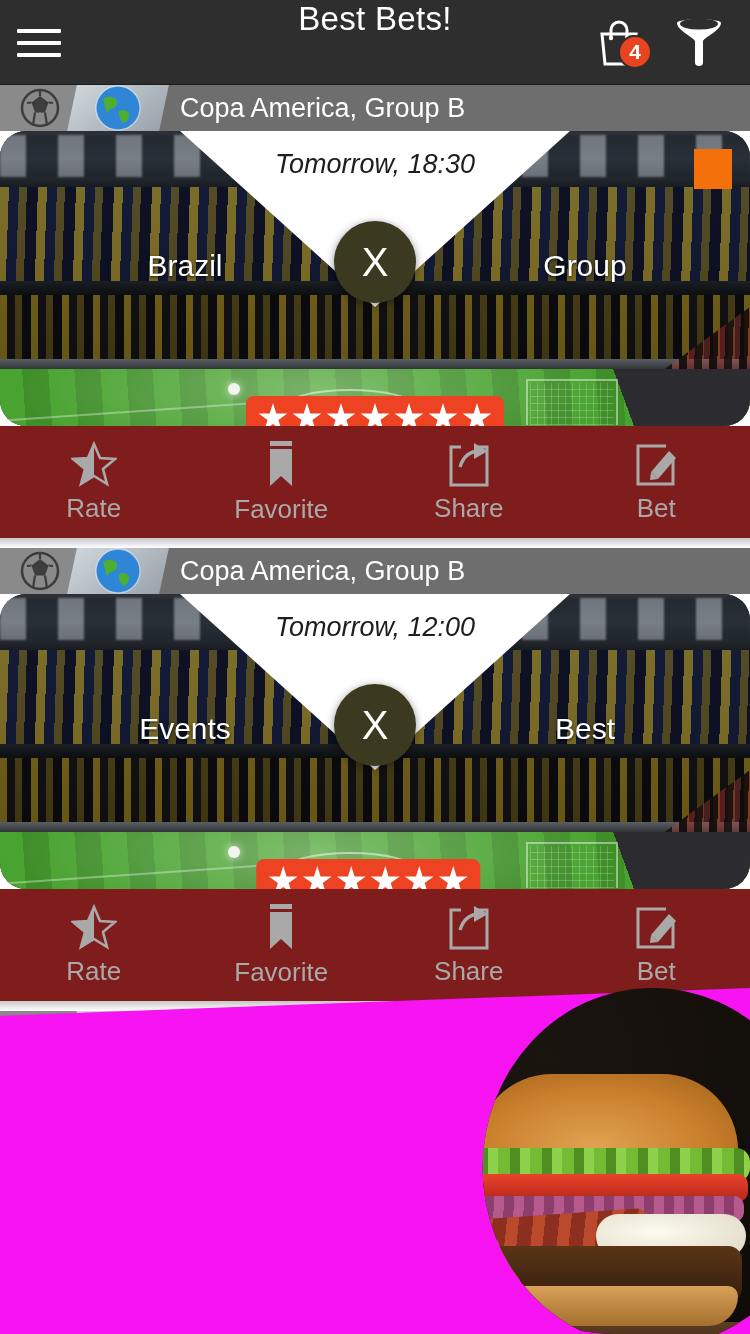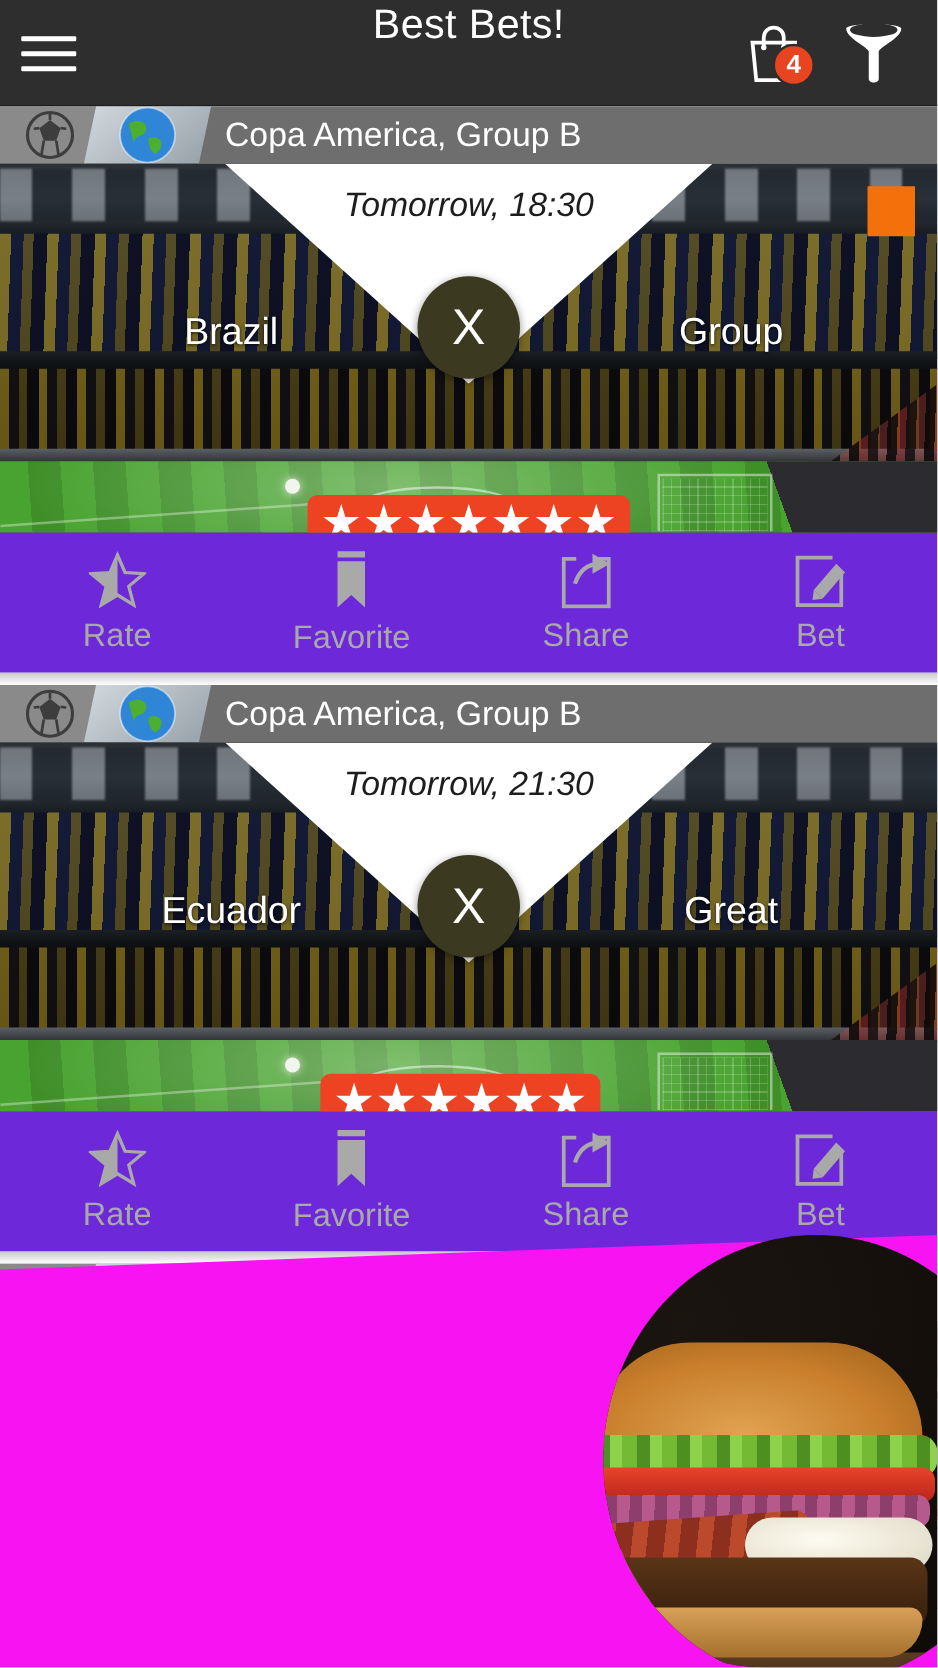--- a/index.html
+++ b/index.html
@@ -39,21 +39,21 @@
   .card-head {
     position:relative; height: 46px; background:#6e6e6e;
     display:flex; align-items:center; overflow:hidden;
   }
   .cat-icon { width: 80px; height:46px; background:#8a8a8a; display:flex; align-items:center; justify-content:center; flex-shrink:0;}
   .globe-icon { width: 92px; height:46px; background: linear-gradient(135deg,#cfd6db,#9aa3ab); display:flex; align-items:center; justify-content:center; flex-shrink:0; transform: skewX(-12deg); margin-left:-8px;}
   .globe-inner { transform: skewX(12deg); display:flex; }
   .cat-label { color:#ffffff; font-size: 27px; padding-left: 16px; white-space:nowrap; }
 
   
-  .stadium { position:relative; width:750px; height: 295px; overflow:hidden; background:#0b0d0a; }
+  .stadium { position:relative; width:750px; height: 295px; overflow:hidden; background:#0b0d0a;border-radius:26px; }
   .st-roof { position:absolute; inset: 0 0 auto 0; height: 62px;
     background: linear-gradient(180deg,#2b3036 0%, #3a4149 45%, #10141a 100%); }
   .st-roof:after { content:""; position:absolute; left:0; right:0; top:4px; height: 42px;
     background: repeating-linear-gradient(90deg,
       rgba(220,228,236,.55) 0 26px, rgba(30,36,44,.85) 26px 58px);
     filter: blur(1px); opacity:.7; }
   .st-upper { position:absolute; top: 56px; left:0; right:0; height: 100px;
     background:
       repeating-linear-gradient(92deg, rgba(224,192,40,.50) 0 9px, rgba(20,28,60,.65) 9px 19px, rgba(200,170,30,.35) 19px 27px, rgba(12,16,34,.8) 27px 38px),
       linear-gradient(180deg,#151a2c,#0d1020);
@@ -112,21 +112,21 @@
   .stars-badge {
     position:absolute; left:50%; transform: translateX(-50%); bottom: -14px;
     background:#ee4322; border-radius: 8px; padding: 7px 12px;
     display:flex; gap: 4px; z-index:6;
   }
   .stars-badge.shift { left: 50%; transform: translateX(-53%); }
   .star-s { width: 30px; height: 30px; background:#fff;
     clip-path: polygon(50% 0%, 61% 35%, 98% 35%, 68% 57%, 79% 91%, 50% 70%, 21% 91%, 32% 57%, 2% 35%, 39% 35%); }
 
   
-  .actions { height: 112px; background:#6d28d9; display:flex; align-items:center; }
+  .actions { height: 112px; background:#7f1d1d; display:flex; align-items:center; }
   .action { flex:1; display:flex; flex-direction:column; align-items:center; justify-content:center; gap:6px; cursor:pointer; }
   .action-label { color:#a9a9a9; font-size: 26px; }
   .divider-shadow { height: 10px; background: linear-gradient(180deg, rgba(0,0,0,.22), rgba(0,0,0,0)); }
 
   
   .ad {
     position:absolute; left:0; bottom:0; width: 750px; height: 346px;
     overflow:hidden; z-index: 40;
   }
   .ad-bg {
@@ -316,24 +316,24 @@
       <div class="st-wall"></div>
       <div class="st-rcrowd"></div>
       <div class="st-pitch"></div>
       <div class="st-track"></div>
       <div class="st-circle"></div>
       <div class="st-ball"></div>
       <div class="st-goal"></div>
       <div class="st-line"></div>
 
       <div class="diamond"></div>
-      <div class="match-time">Tomorrow, 21:30</div>
+      <div class="match-time">Tomorrow, 12:00</div>
       <div class="vs-circle">X</div>
-      <div class="team team-home">Ecuador</div>
-      <div class="team team-away">Great</div>
+      <div class="team team-home">Events</div>
+      <div class="team team-away">Best</div>
 
       <div class="stars-badge shift">
           <span class="star-s"></span>
           <span class="star-s"></span>
           <span class="star-s"></span>
           <span class="star-s"></span>
           <span class="star-s"></span>
           <span class="star-s"></span>
         </div>
     </div>

